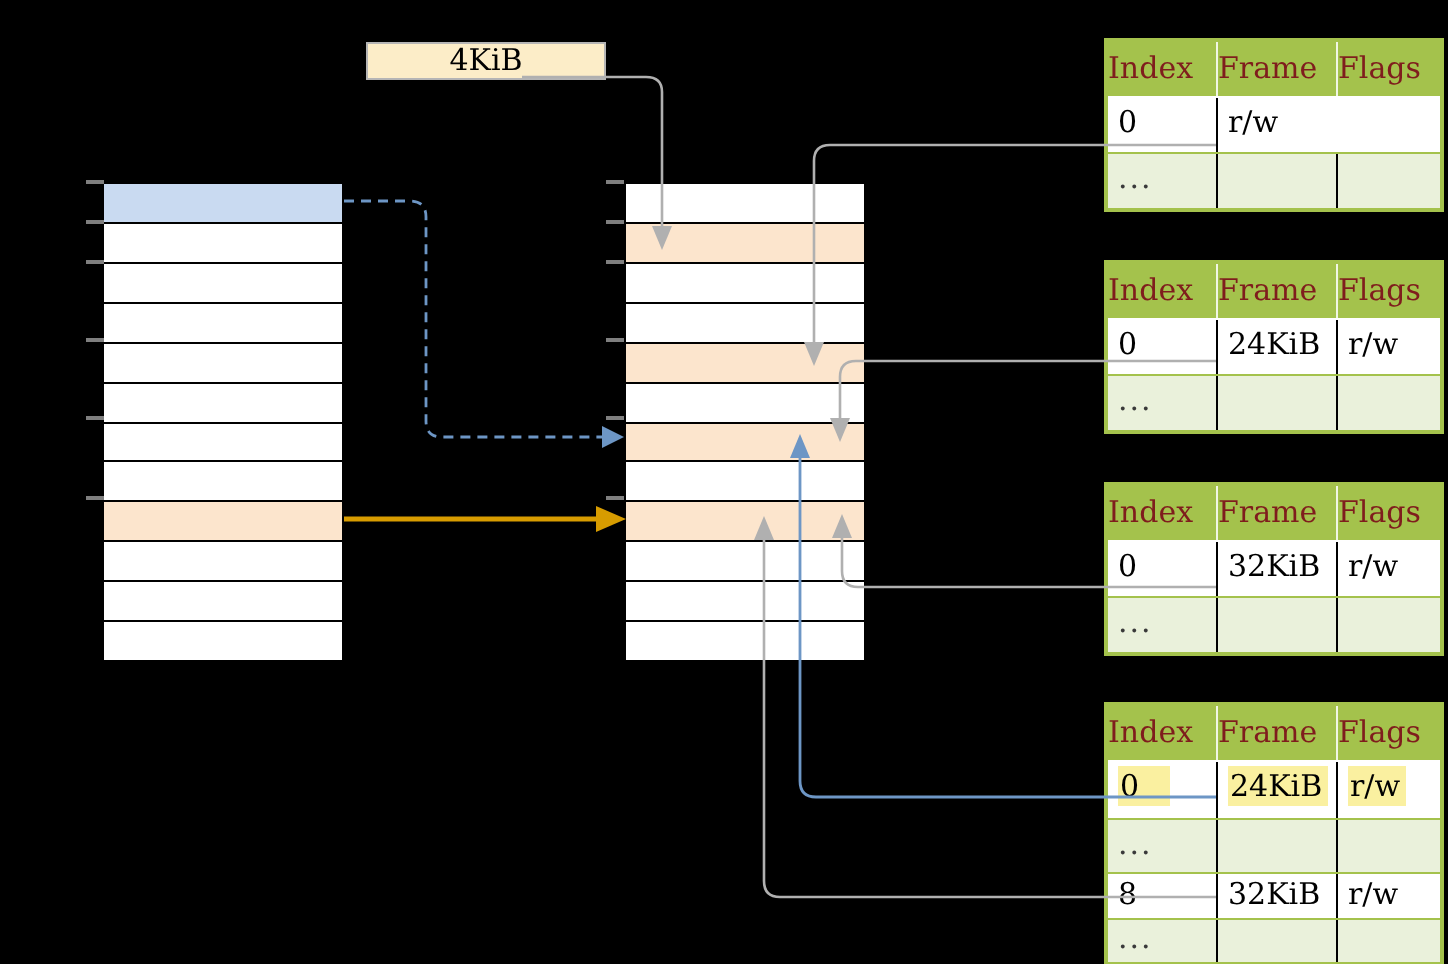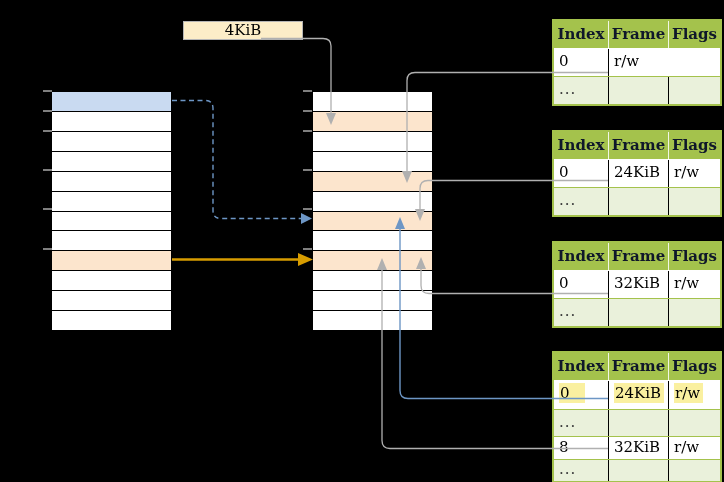--- a/index.html
+++ b/index.html
@@ -35,22 +35,22 @@
   
   .ptable {
     position:absolute; left:552px; width:170px; box-sizing:border-box;
     background:#fff; border:2px solid var(--table_green,#a4c24c);
   }
   .thead {
     display:grid; grid-template-columns:55px 60px 51px;
     background:var(--table_green,#a4c24c); border-bottom:1px solid #ffffff;
   }
   .hcell {
-    height:27px; line-height:27px; text-align:center;
-    color:#0f172a; font-weight:bold; font-size:15px;
+    height:27px; line-height:27px; 
+    color:#7f1d1d; font-weight:normal; font-size:15px;
     border-right:1px solid rgba(255,255,255,0.85);
   }
   .hcell:last-child { border-right:none; }
   .trow { display:grid; grid-template-columns:55px 60px 51px; height:27px; }
   .trow + .trow { border-top:1px solid var(--table_green,#a4c24c); }
   .cell {
     font-size:15px; line-height:25px; padding-left:5px; color:#000;
     border-right:1px solid #000; overflow:hidden; white-space:nowrap;
   }
   .cell:last-child { border-right:none; }

